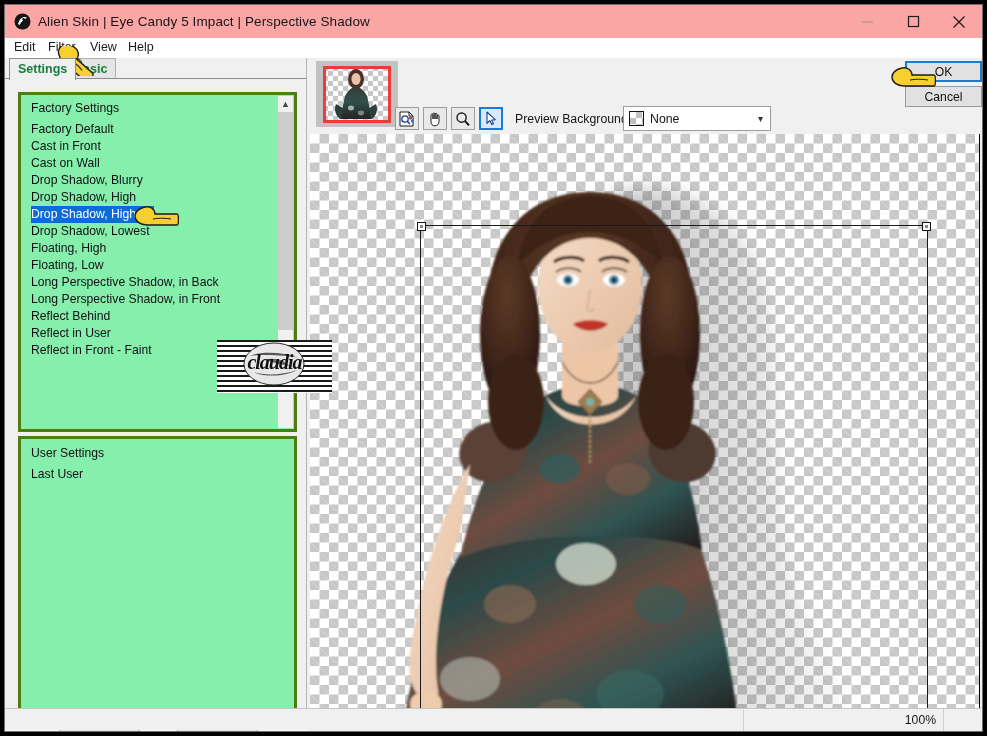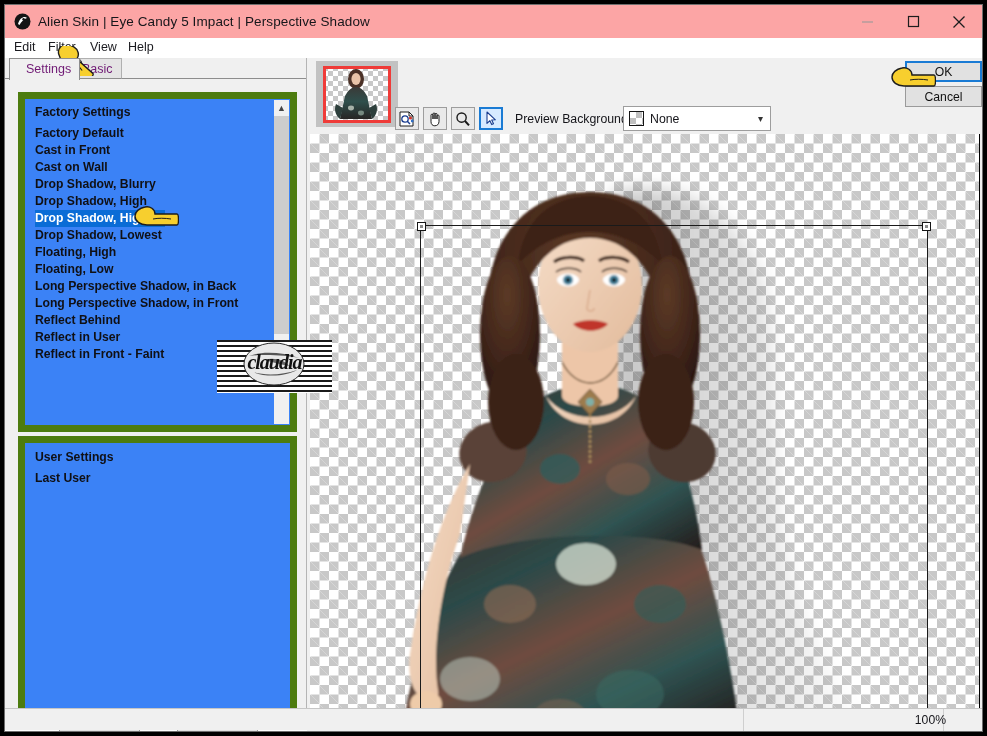--- a/index.html
+++ b/index.html
@@ -19,28 +19,28 @@
   .wbtn svg{display:block;}
 
   
   .menubar{position:absolute;left:0;top:33px;width:100%;height:20px;}
   .menu-item{position:absolute;top:2px;font-size:12.5px;color:#1b1b20;}
 
   
   .leftpanel{position:absolute;left:0;top:53px;width:302px;height:672px;background:#f0f0f0;
              border-right:1px solid #b4b4b4;box-sizing:border-box;}
   .tabstrip{position:absolute;left:0;top:0;width:100%;height:21px;}
-  .tab{position:absolute;top:0;height:21px;font-size:12.5px;color:#701a75;
-       padding:3px 8px 0 16px;box-sizing:border-box;}
+  .tab{position:absolute;top:0;height:21px;font-size:12.5px;color:#15803d;
+       padding:3px 8px 0 8px;box-sizing:border-box;font-weight:bold;}
   .tab.active{background:#f0f0f0;border:1px solid #8d8d8d;border-bottom:none;
               z-index:3;height:22px;}
   .tab.inactive{background:#e4e4e4;border:1px solid #b0b0b0;border-bottom:1px solid #8d8d8d;}
   .tabline{position:absolute;left:0;top:20px;width:100%;height:1px;background:#8d8d8d;}
 
-  .listbox{position:absolute;background:#3b82f6;border:7px solid #4d7c0f;box-sizing:border-box;font-weight:bold;}
+  .listbox{position:absolute;background:#86efac;border:3px solid #4d7c0f;box-sizing:border-box;}
   #settings-list{left:13px;top:34px;width:279px;height:340px;}
   #user-list{left:13px;top:378px;width:279px;height:282px;}
   .lrow{height:17px;line-height:17px;font-size:12.2px;color:#101014;padding-left:10px;
         white-space:nowrap;}
   .lrow.grp{height:19px;line-height:19px;}
   .lrow.sel{background:#0a6cd6;color:#ffffff;display:inline-block;padding-right:7px;
             margin-left:10px;padding-left:0;}
   .selwrap{height:17px;line-height:17px;font-size:12.2px;}
 
   .vscroll{position:absolute;right:1px;top:1px;width:15px;bottom:1px;background:#f0f0f0;}
@@ -87,21 +87,21 @@
   .handle{position:absolute;width:9px;height:9px;background:#ffffff;border:1px solid #151515;
           box-sizing:border-box;}
   .handle.tl{left:-4px;top:-4px;}
   .handle.tr{right:-4px;top:-4px;}
   .handle.tl:after,.handle.tr:after{content:"";position:absolute;left:2px;top:2px;
           width:3px;height:3px;background:#8a8a8a;}
 
   .statusbar{position:absolute;left:0;bottom:0;width:100%;height:22px;background:#f0f0f0;
              border-top:1px solid #c6c6c6;}
   .sb-div{position:absolute;top:0;width:1px;height:22px;background:#cfcfcf;}
-  .sb-zoom{position:absolute;right:36px;top:4px;font-size:12.2px;color:#15151a;margin-left:39px;}
+  .sb-zoom{position:absolute;right:46px;top:4px;font-size:12.2px;color:#15151a;margin-left:39px;}
 
   .lp-status{position:absolute;left:0;bottom:0;width:302px;height:22px;background:#f0f0f0;
              border-top:1px solid #c6c6c6;box-sizing:border-box;}
 
   
   .hand{position:absolute;width:46px;height:30px;}
   #hand-tab{left:48px;top:41px;}
   #hand-list{left:128px;top:196px;}
   #hand-ok{left:885px;top:57px;}
 

